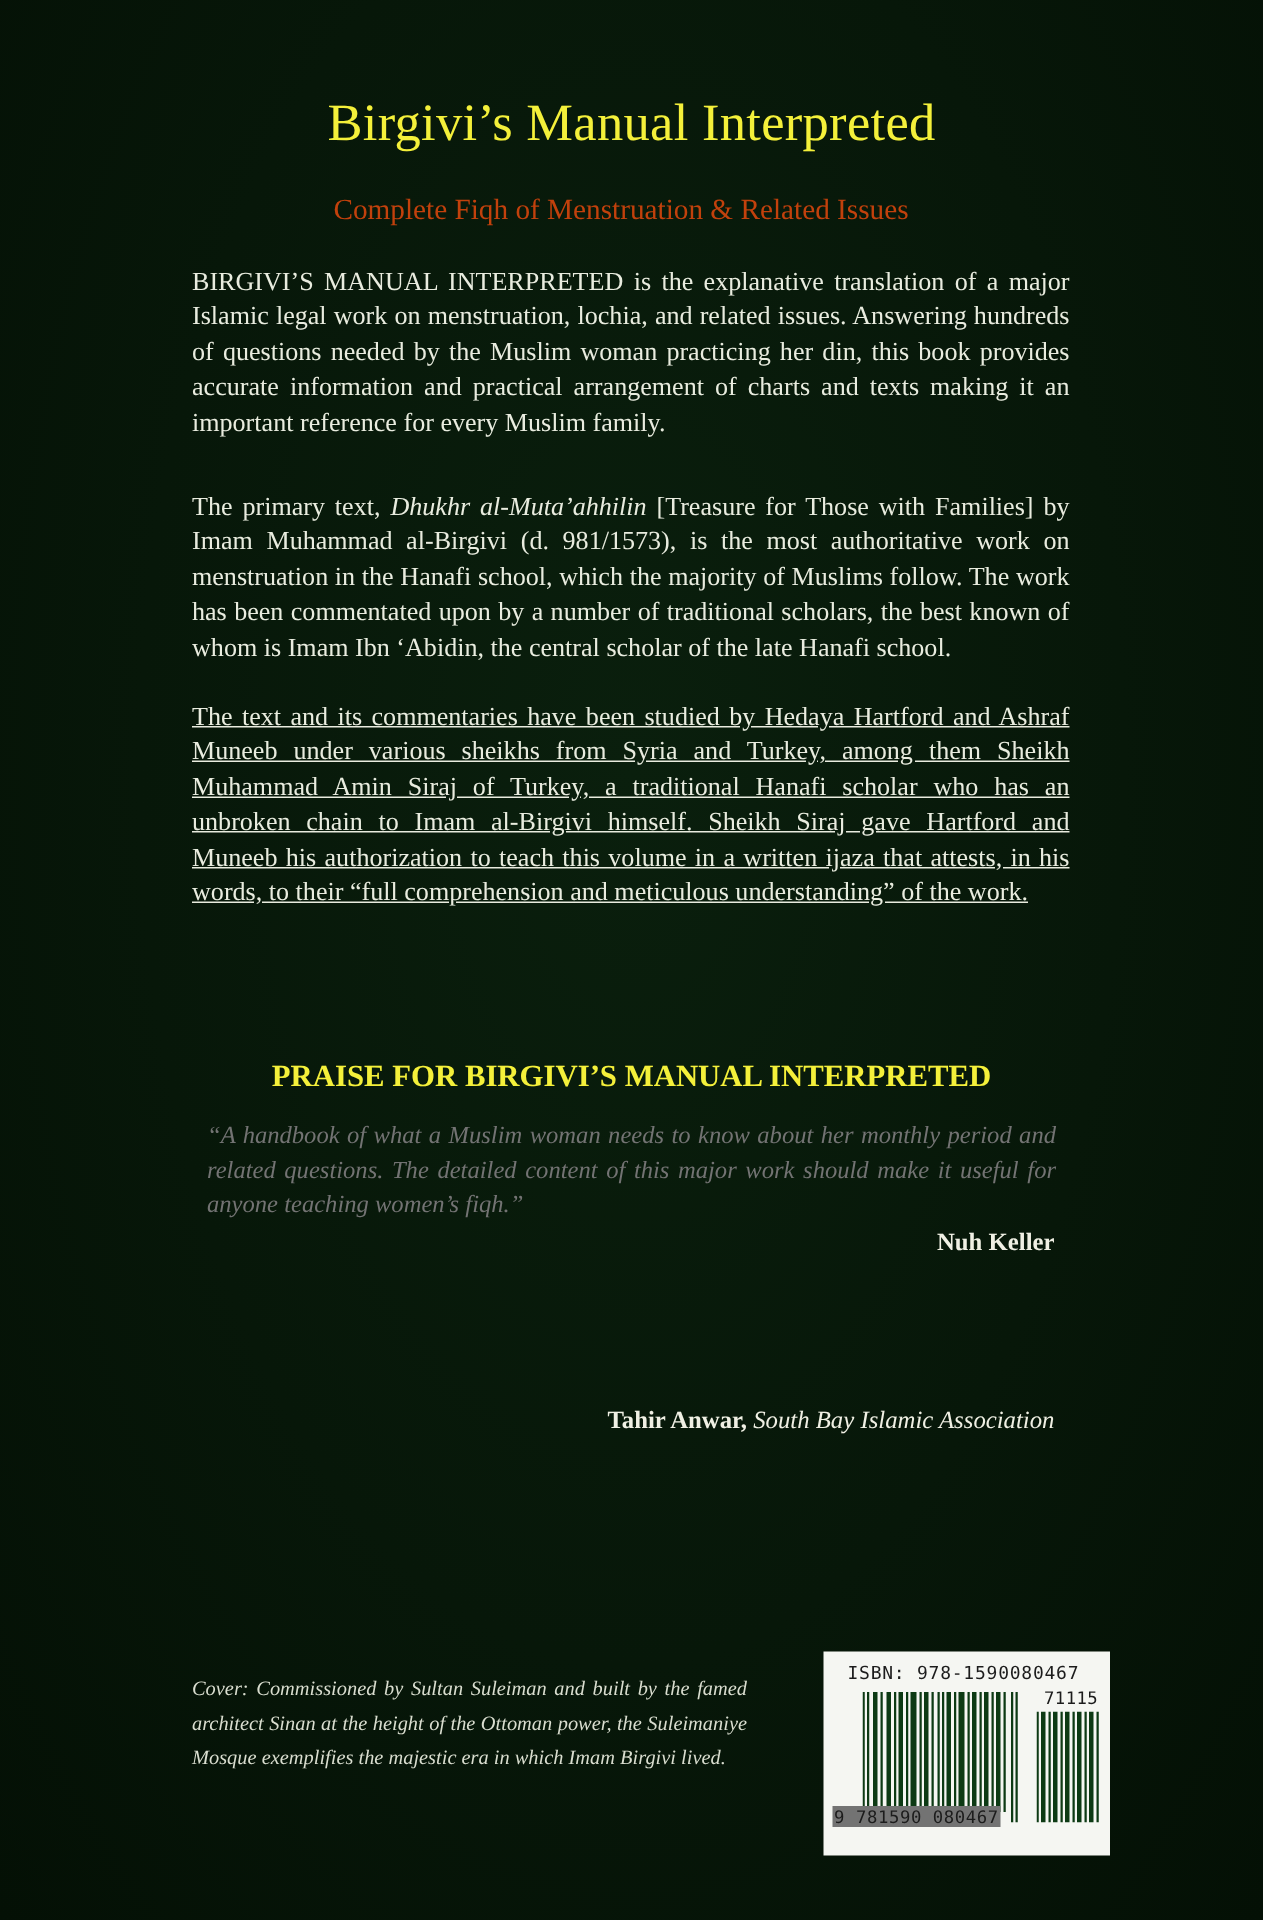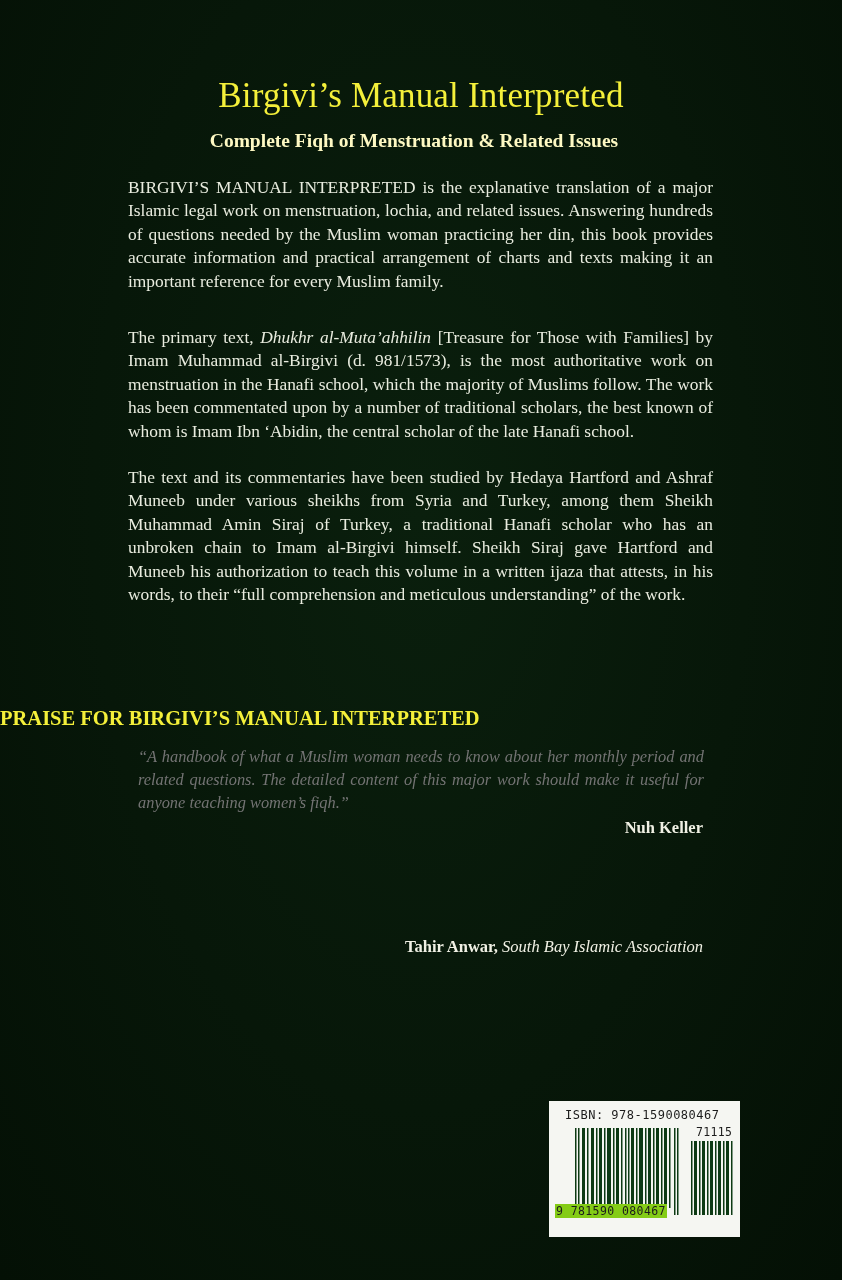--- a/index.html
+++ b/index.html
@@ -7,44 +7,44 @@
     width: 842px; height: 1280px; overflow: hidden;
     background: #061408;
     background-image:
       radial-gradient(ellipse at 50% 40%, #0a1f0d 0%, #071709 55%, #041005 100%);
     color: #e8ecdc;
     font-family: "DejaVu Serif", "Liberation Serif", serif;
     position: relative;
   }
   .page { position: absolute; inset: 0; }
   .title {
-    position: absolute; left: 0; width: 842px; top: 76px;
+    position: absolute; left: 0; width: 842px; top: 62px;
     text-align: center; color: #f4f03a;
     font-family: "Liberation Serif", serif;
     font-size: 35px; font-weight: normal; letter-spacing: 0.2px;
     line-height: 40px; margin: 0;
   }
   .subtitle {
     position: absolute; left: 0; width: 828px; top: 129px;
-    text-align: center; color: #fef9c3;
+    text-align: center; color: #c2410c;
     font-family: "Liberation Serif", serif;
-    font-size: 19.5px; font-weight: bold; line-height: 24px; margin: 0;
+    font-size: 19.5px; font-weight: normal; line-height: 24px; margin: 0;
   }
   .body-text {
     position: absolute; left: 128px; width: 585px;
     font-family: "Liberation Serif", serif;
     font-size: 17.4px; line-height: 23.4px;
     text-align: justify; color: #e9ecdf; margin: 0;
   }
   .p1 { top: 176px; }
   .p2 { top: 326px; }
-  .p3 { top: 466px; }
+  .p3 { top: 466px; text-decoration: underline; }
   .praise-heading {
     position: absolute; left: 0; width: 842px; top: 705px;
-    text-align: left; color: #f4f03a;
+    text-align: center; color: #f4f03a;
     font-family: "Liberation Serif", serif; font-weight: bold;
     font-size: 20.5px; margin: 0; line-height: 26px;
   }
   .quote {
     position: absolute; left: 138px; width: 566px;
     font-family: "Liberation Serif", serif; font-style: italic;
     font-size: 16.4px; line-height: 23px; text-align: justify;
     color: #737373; margin: 0;
   }
   .q1 { top: 745px; }
@@ -78,21 +78,21 @@
     font-family: "DejaVu Sans Mono", monospace; font-size: 11.5px;
     color: #1c1c1c; letter-spacing: 0.3px;
   }
   .bars-main { position: absolute; left: 26px; top: 27px; width: 104px; height: 87px; }
   .bars-addon { position: absolute; left: 142px; top: 40px; width: 44px; height: 74px; }
   .barcode-digits {
     position: absolute; left: 6px; top: 103px;
     font-family: "DejaVu Sans Mono", monospace; font-size: 11.5px;
     color: #1c1c1c; letter-spacing: 0.4px; background: transparent;
   }
-  .barcode-digits span { background: #84cc16; padding: 0 1px; }
+  .barcode-digits span { background: #737373; padding: 0 1px; }
   i.inline { font-style: italic; }
 </style>
 </head>
 <body>
 
 <div class="page">
 
   <h1 class="title">Birgivi’s Manual Interpreted</h1>
   <h2 class="subtitle">Complete Fiqh of Menstruation &amp; Related Issues</h2>
 
@@ -106,20 +106,21 @@
 
   <p class="quote q1">“A handbook of what a Muslim woman needs to know about her monthly period and related questions. The detailed content of this major work should make it useful for anyone teaching women’s fiqh.”</p>
   <div class="attrib a1">
     <b>Nuh Keller</b><i></i>
   </div>
 
   <div class="attrib a2">
     <b>Tahir Anwar,</b><i> South Bay Islamic Association</i>
   </div>
 
+  <p class="cover-note">Cover: Commissioned by Sultan Suleiman and built by the famed architect Sinan at the height of the Ottoman power, the Suleimaniye Mosque exemplifies the majestic era in which Imam Birgivi lived.</p>
 
   <div class="barcode-box">
     <div class="isbn-text">ISBN: 978-1590080467</div>
     <div class="price-text">71115</div>
     <svg class="bars-main" viewBox="0 0 104 87" preserveAspectRatio="none">
       <g fill="#0d3a14">
         <rect x="0" y="0" width="1.5" height="87"></rect>
           <rect x="3" y="0" width="1.5" height="87"></rect>
         <rect x="7" y="0" width="3" height="80"></rect>
           <rect x="12" y="0" width="1.5" height="80"></rect>

